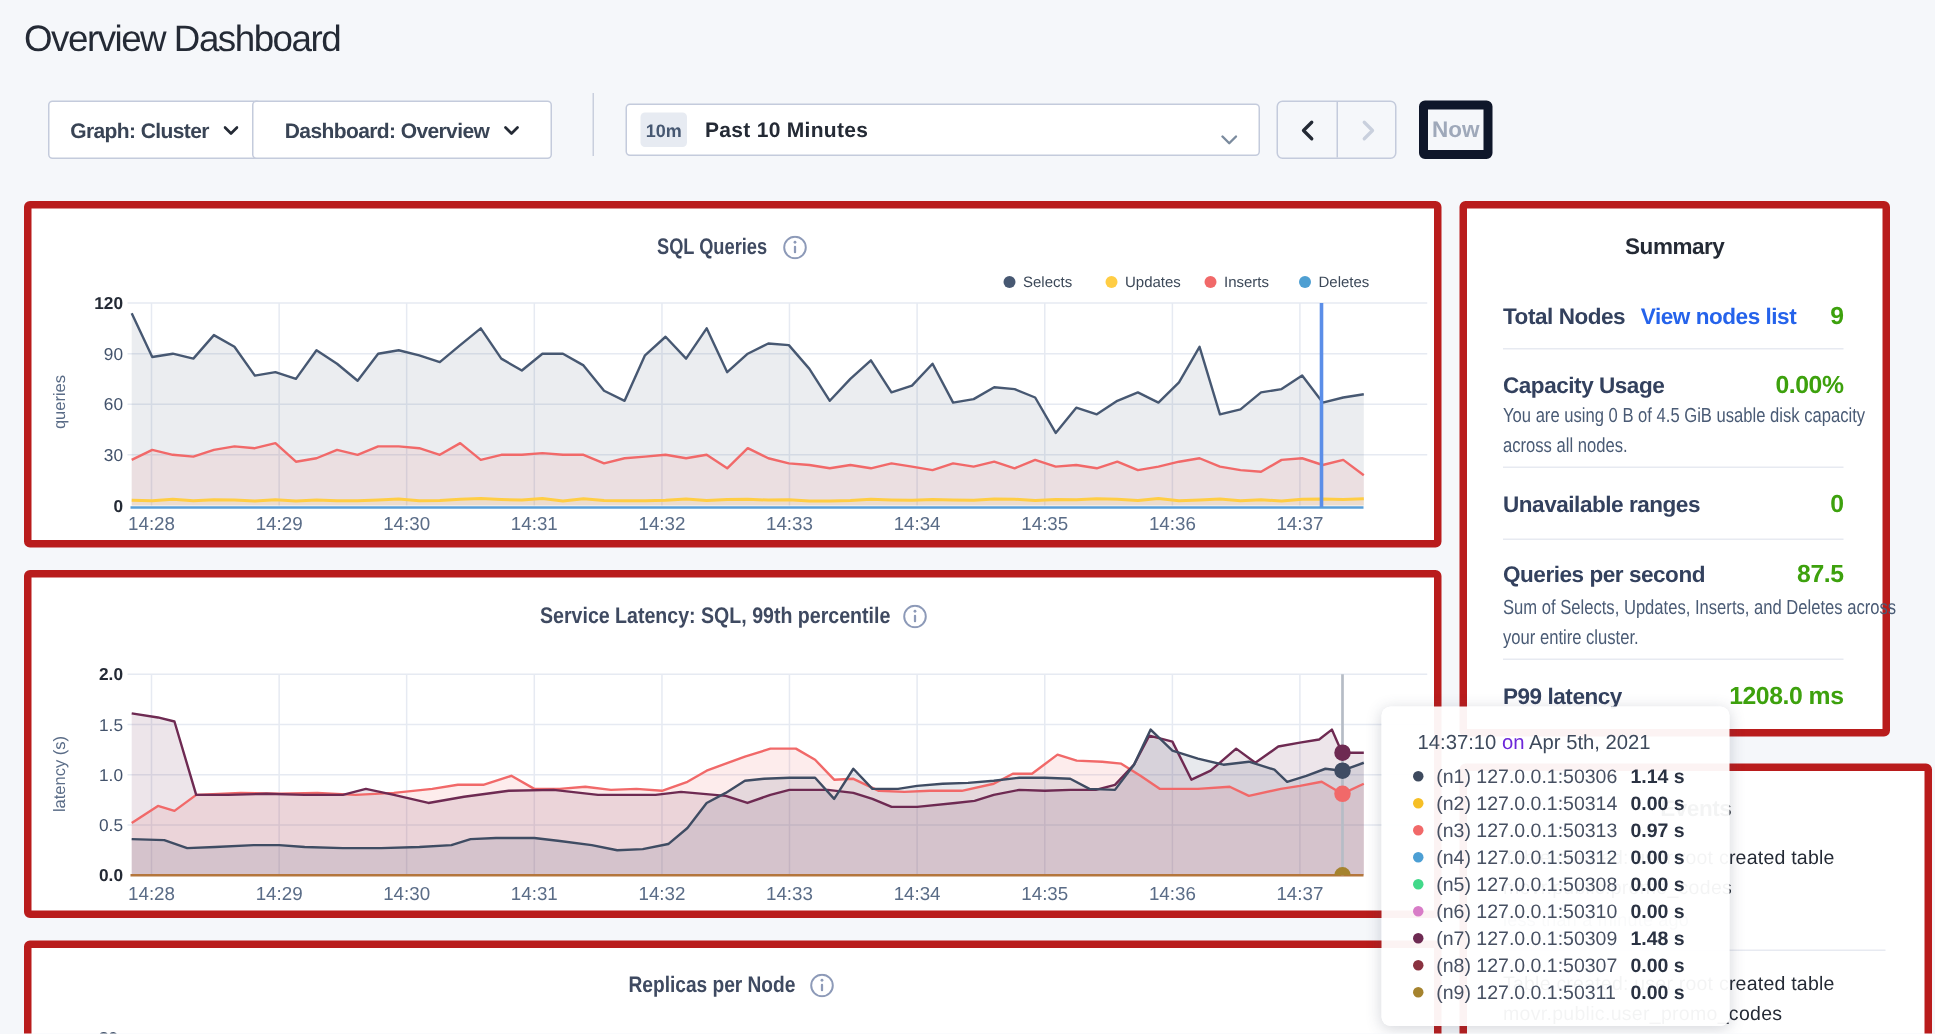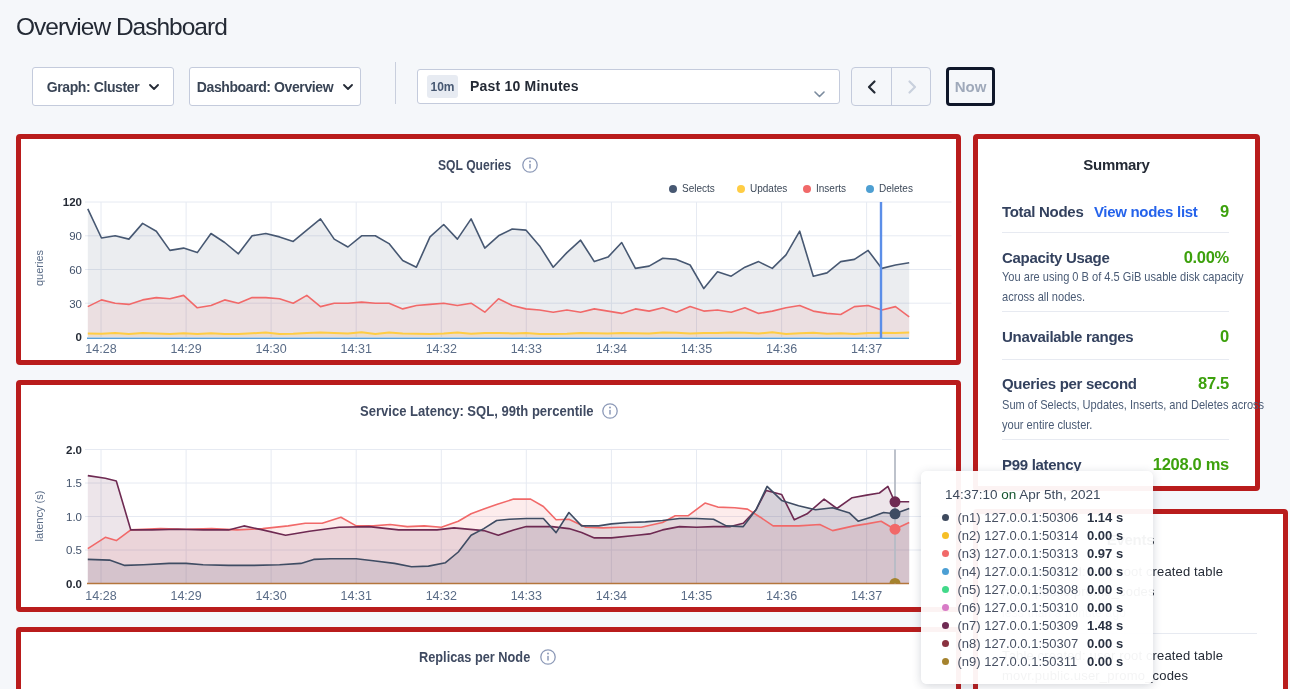--- a/index.html
+++ b/index.html
@@ -24,21 +24,21 @@
 .ttl { position:absolute; left:12.5px; top:0; white-space:nowrap; }
 .ttv { position:absolute; left:142px; top:0; font-weight:bold; color:#2a3242; }
 .ev { position:absolute; left:24px; font-size:13px; color:#242a35; white-space:nowrap; letter-spacing:0.15px; }
 </style></head><body>
 
 <div class="abs" style="left:16px;top:13px;font-size:24.5px;color:#242a35;letter-spacing:-1px">Overview Dashboard</div>
 
 <div class="btn" style="left:32px;top:67px;width:142px;height:39px">Graph: Cluster<svg width="10" height="6" viewBox="0 0 10 6" style="margin-left:10px">
       <path d="M1 1l4 4 4-4" fill="none" stroke="#242a35" stroke-width="1.8" stroke-linecap="round" stroke-linejoin="round"></path>
     </svg></div>
-<div class="btn" style="left:189px;top:67px;width:172px;height:39px">Dashboard: Overview<svg width="10" height="6" viewBox="0 0 10 6" style="margin-left:10px">
+<div class="btn" style="left:168px;top:67px;width:200px;height:39px">Dashboard: Overview<svg width="10" height="6" viewBox="0 0 10 6" style="margin-left:10px">
       <path d="M1 1l4 4 4-4" fill="none" stroke="#242a35" stroke-width="1.8" stroke-linecap="round" stroke-linejoin="round"></path>
     </svg></div>
 <div class="abs" style="left:395px;top:62px;width:1px;height:42px;background:#c9cfdd"></div>
 
 <div class="abs" style="left:417px;top:69px;width:423px;height:35px;background:#fff;border:1px solid #c4cbdc;border-radius:3px">
   <div class="abs" style="left:9px;top:5px;width:31px;height:23px;background:#e7ebf2;border-radius:3px;display:flex;align-items:center;justify-content:center;font-size:12px;font-weight:bold;color:#475872">10m</div>
   <div class="abs" style="left:52px;top:8px;font-size:14px;font-weight:bold;color:#242a35;letter-spacing:0.2px">Past 10 Minutes</div>
   <div class="abs" style="left:396px;top:14px"><svg width="11" height="7" viewBox="0 0 11 7">
         <path d="M1 1l4.5 4.5L10 1" fill="none" stroke="#7b8b9e" stroke-width="1.6" stroke-linecap="round" stroke-linejoin="round"></path>
       </svg></div>
@@ -46,21 +46,21 @@
 
 <div class="abs" style="left:851px;top:67px;width:80px;height:39px;border:1px solid #c4cbdc;border-radius:4px">
   <div class="abs" style="left:39px;top:0;width:1px;height:37px;background:#c4cbdc"></div>
   <svg class="abs" style="left:12px;top:11px" width="16" height="16" viewBox="0 0 16 16">
       <path d="M10.5 2.5L5 8l5.5 5.5" fill="none" stroke="#242a35" stroke-width="2.2" stroke-linecap="round" stroke-linejoin="round"></path>
     </svg>
   <svg class="abs" style="left:52px;top:11px" width="16" height="16" viewBox="0 0 16 16">
       <path d="M5.5 2.5L11 8l-5.5 5.5" fill="none" stroke="#c9d0dd" stroke-width="2.2" stroke-linecap="round" stroke-linejoin="round"></path>
     </svg>
 </div>
-<div class="abs" style="left:946px;top:67px;width:49px;height:39px;border:3px solid #0f172a;border-radius:4px;display:flex;align-items:center;justify-content:center;font-size:15px;font-weight:bold;color:#9fa9ba">Now</div>
+<div class="abs" style="left:946px;top:67px;width:49px;height:39px;border:6px solid #0f172a;border-radius:4px;display:flex;align-items:center;justify-content:center;font-size:15px;font-weight:bold;color:#9fa9ba">Now</div>
 
 <div class="panel" style="left:16px;top:134px;width:945px;height:231px">
   <div class="ptitle" style="left:417px;top:17px;transform:scaleX(0.81)">SQL Queries</div>
   <div class="picon" style="left:501px;top:17.5px"><svg width="16" height="16" viewBox="0 0 16 16">
         <circle cx="8" cy="8" r="7.2" fill="none" stroke="#8d9ab8" stroke-width="1.3"></circle>
         <rect x="7.25" y="6.8" width="1.5" height="5" rx="0.7" fill="#8d9ab8"></rect>
         <circle cx="8" cy="4.5" r="0.95" fill="#8d9ab8"></circle>
       </svg></div>
   <div style="position:absolute;left:0;top:44px;width:890px;height:14px">
 <span class="lg" style="left:648px"><span class="dot" style="background:#475872"></span>Selects</span>
@@ -203,21 +203,21 @@
   <div class="ev" style="top:50px">Table created: user root created table</div>
   <div class="ev" style="top:70px;letter-spacing:0.2px">movr.public.promo_codes</div>
   <div class="ev" style="top:92px;font-size:12px;color:#8b93a2">less than a minute ago</div>
   <div class="sdiv" style="top:119px;left:24px;right:26px"></div>
   <div class="ev" style="top:134px">Table created: user root created table</div>
   <div class="ev" style="top:154px;letter-spacing:0.2px">movr.public.user_promo_codes</div>
 
 </div>
 
 <div class="abs" style="left:921px;top:471px;width:232px;height:213px;background:rgba(255,255,255,0.95);border-radius:6px;box-shadow:0 2px 10px rgba(60,70,90,0.22)">
-  <div class="abs" style="left:24px;top:16px;font-size:13.5px;color:#3e4a5c">14:37:10 <span style="color:#14532d">on</span> Apr 5th, 2021</div>
+  <div class="abs" style="left:24px;top:16px;font-size:13.5px;color:#3e4a5c">14:37:10 <span style="color:#6d28d9">on</span> Apr 5th, 2021</div>
   <div class="ttr" style="top:39px">
       <span class="ttd" style="background:#3e4a5e"></span>
       <span class="ttl">(n1) 127.0.0.1:50306</span>
       <span class="ttv">1.14 s</span>
     </div>
 <div class="ttr" style="top:57px">
       <span class="ttd" style="background:#f6bf26"></span>
       <span class="ttl">(n2) 127.0.0.1:50314</span>
       <span class="ttv">0.00 s</span>
     </div>

